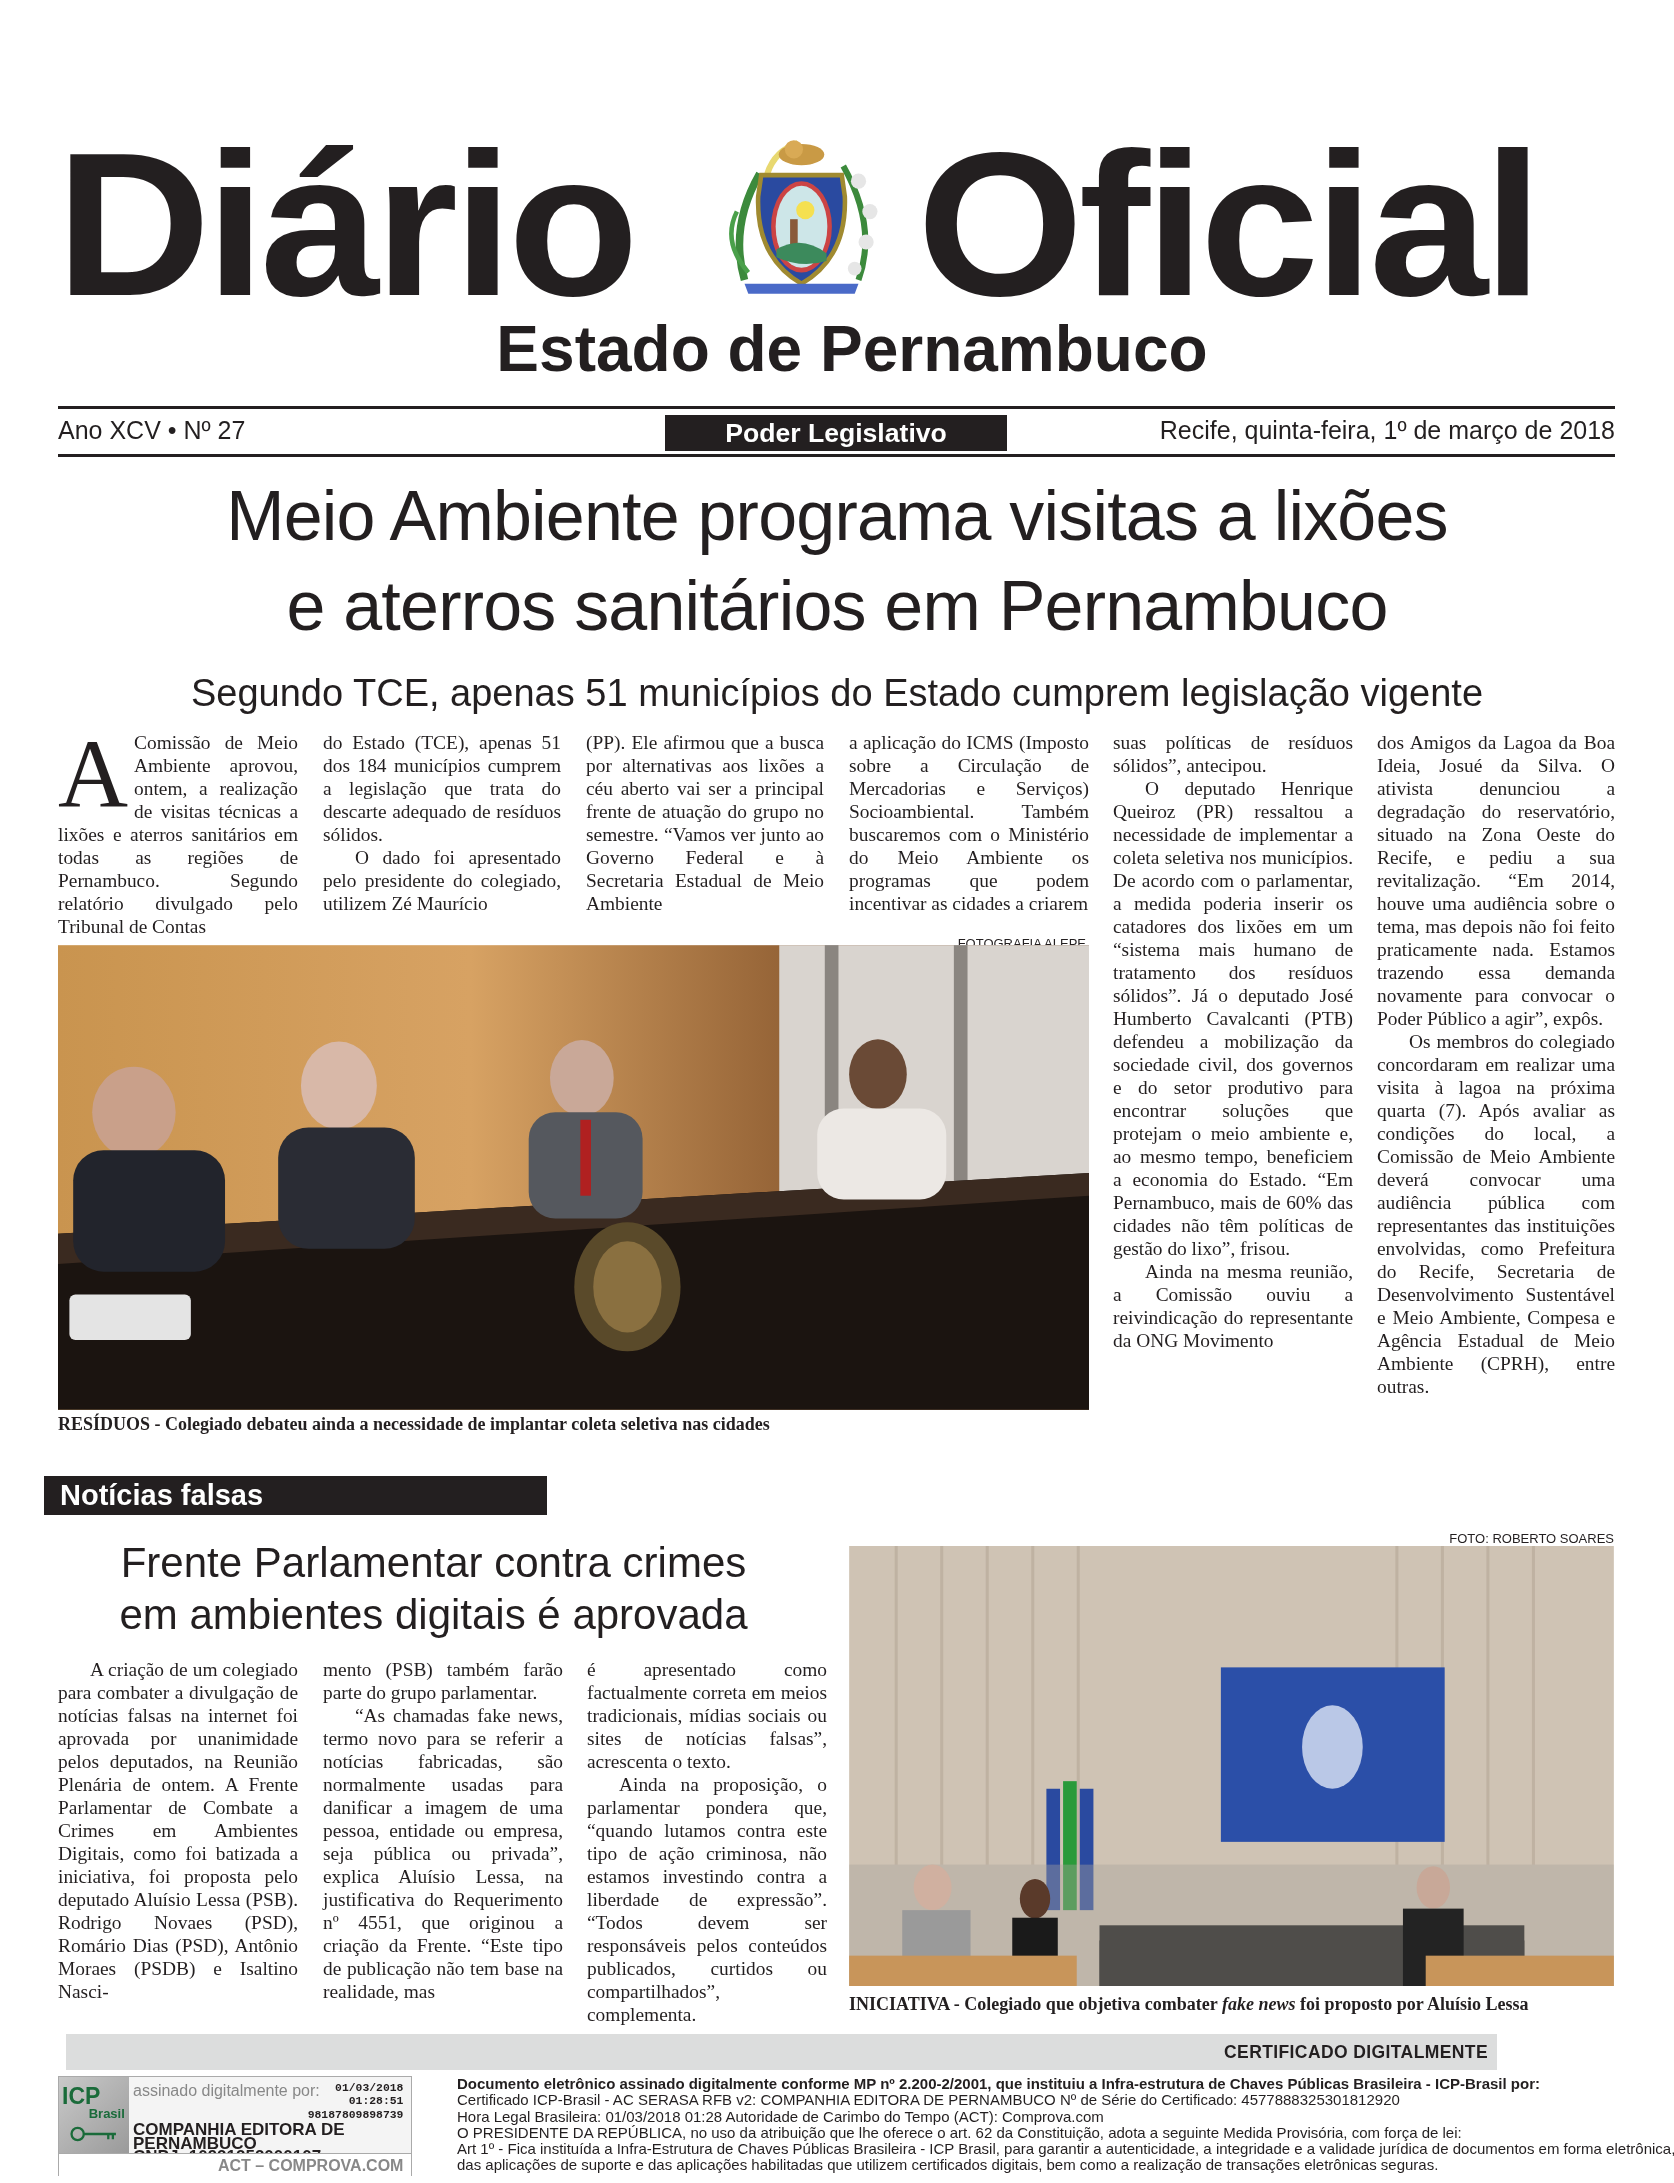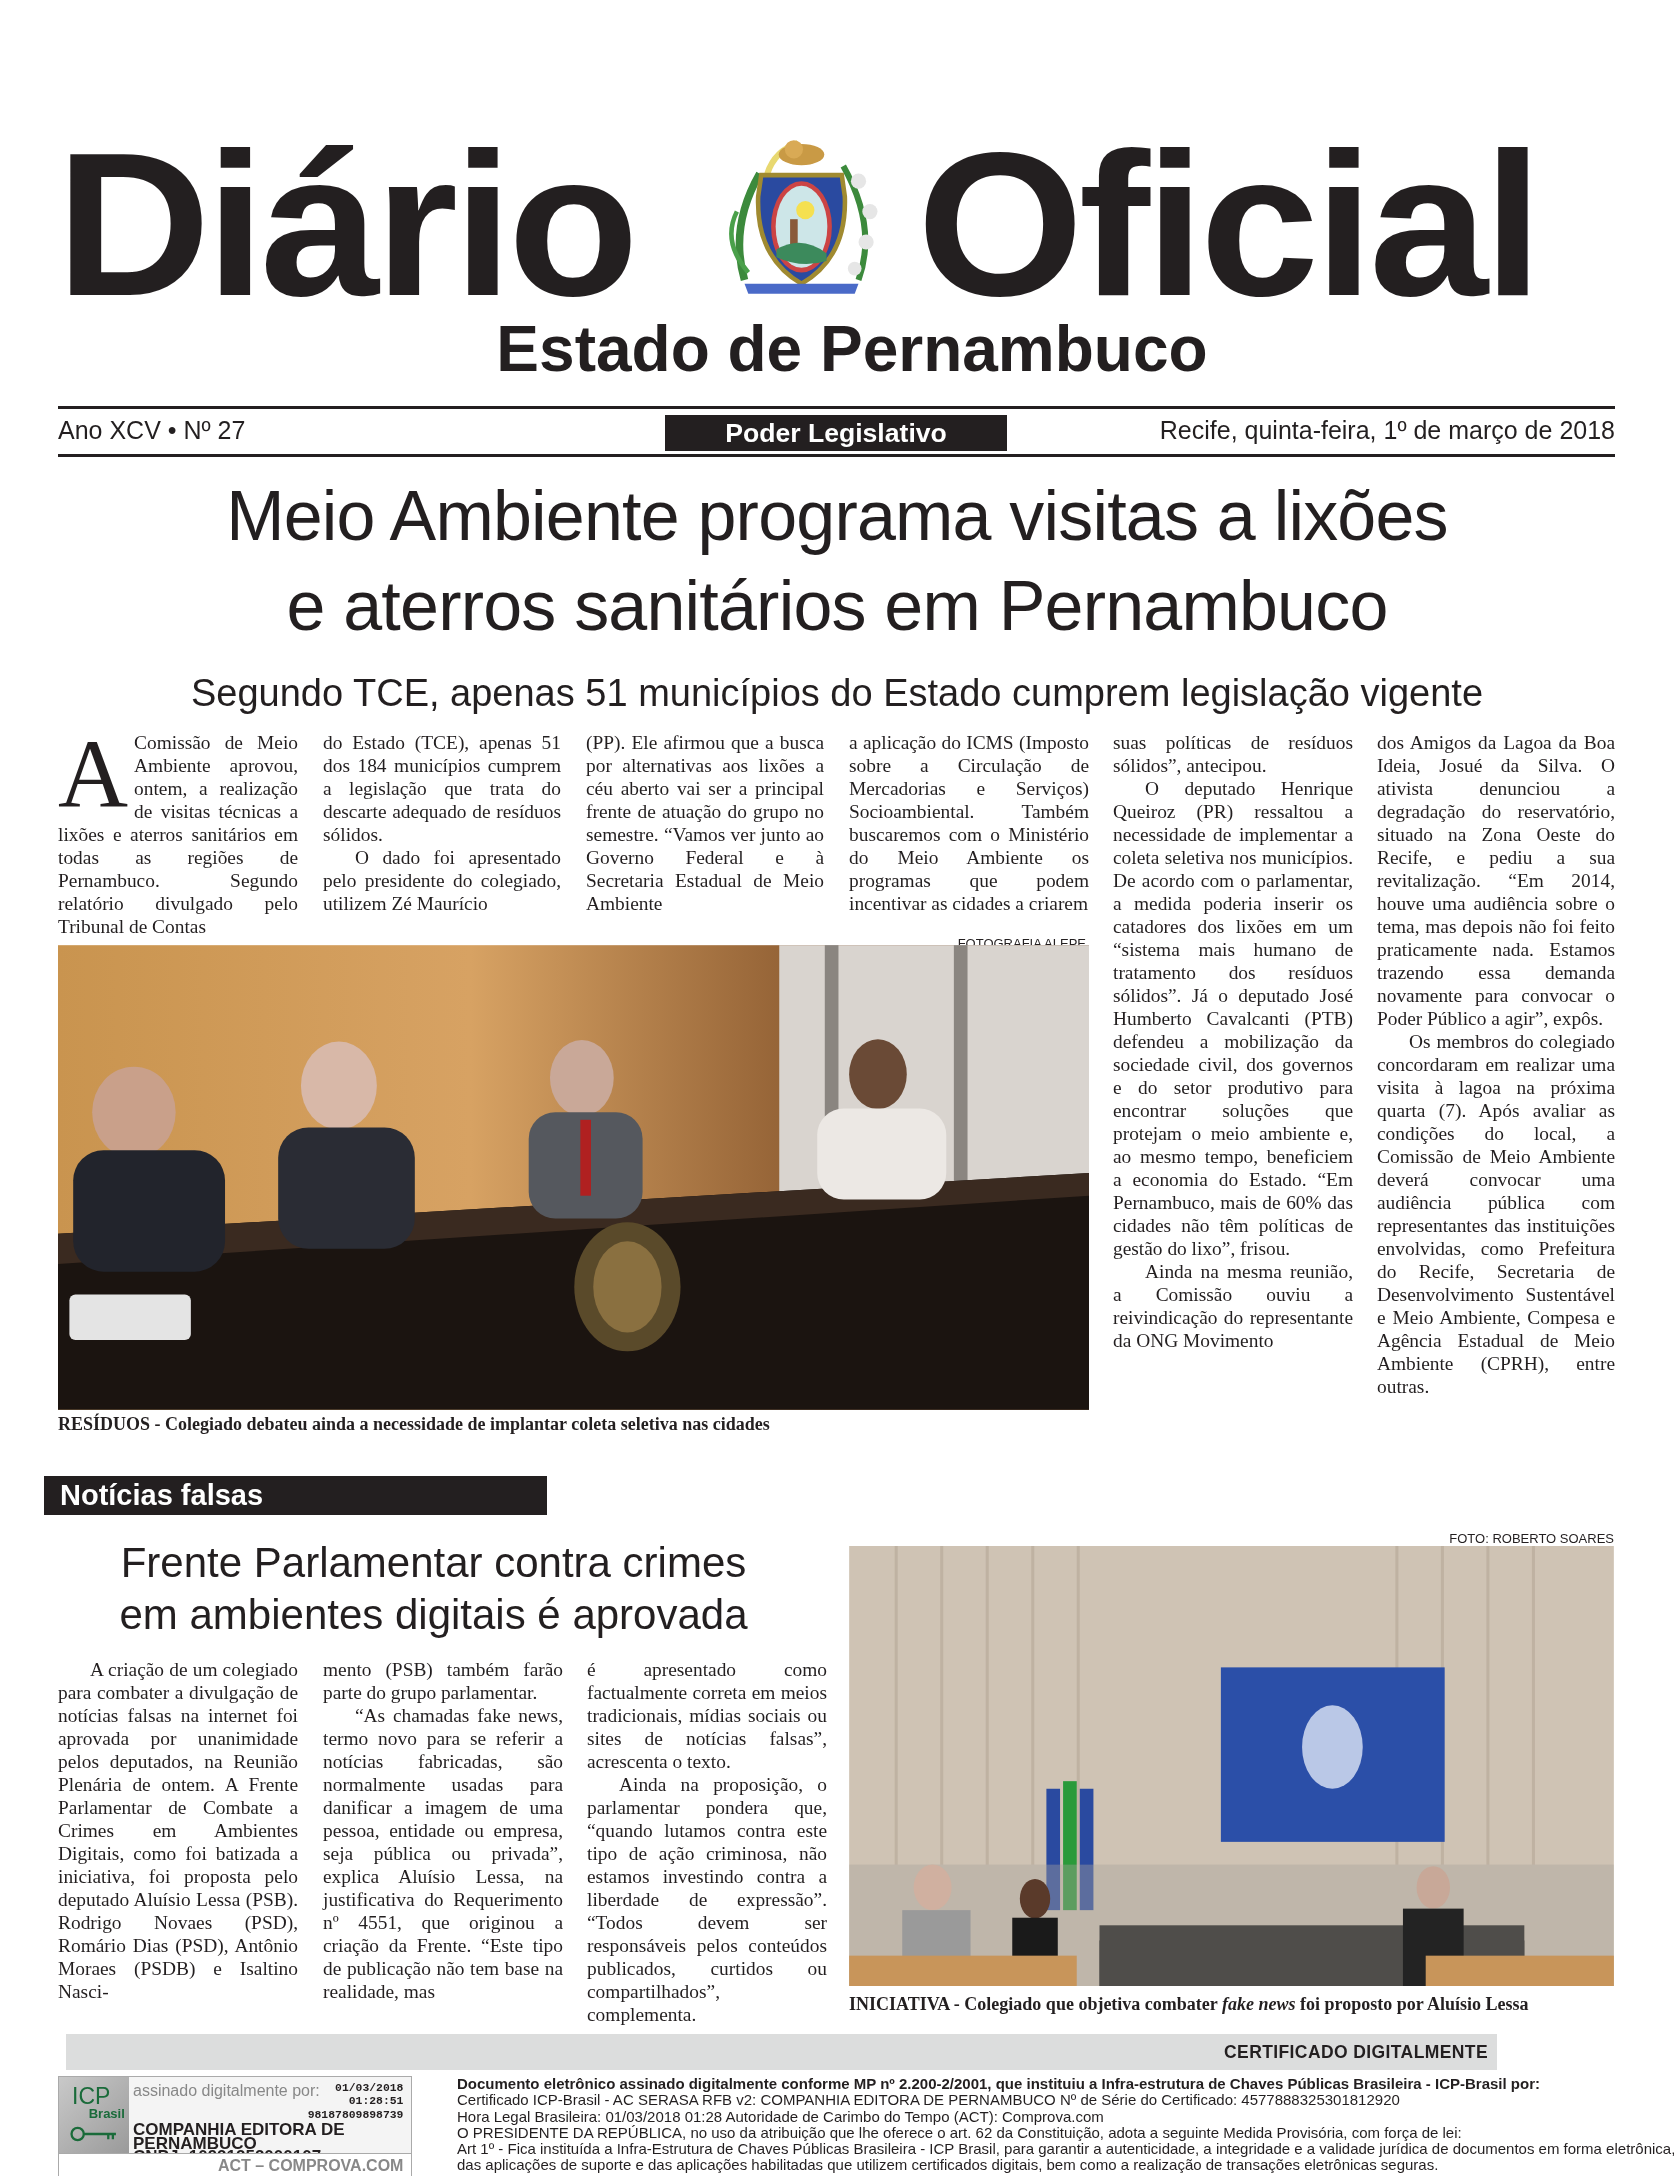--- a/index.html
+++ b/index.html
@@ -37,21 +37,21 @@
 
   
   .kicker { position: absolute; left: 44px; top: 1476px; width: 503px; height: 39px; background: #231f20; color: #fff; font-family: "Liberation Sans", sans-serif; font-weight: 700; font-size: 29px; line-height: 39px; padding-left: 16px; }
   .headline2 { position: absolute; left: 46px; width: 775px; top: 1537px; text-align: center; font-family: "Liberation Sans", sans-serif; font-size: 42px; line-height: 52px; color: #231f20; }
 
   
   .cert-bar { position: absolute; left: 58px; top: 2034px; width: 1431px; height: 36px; background: #dcdddd; margin-left: 8px; }
   .cert-bar-label { position: absolute; right: 9px; top: 7.6px; font-family: "Liberation Sans", sans-serif; font-weight: 700; font-size: 17.5px; color: #231f20; letter-spacing: 0.4px; }
   .stamp { position: absolute; left: 58px; top: 2076px; width: 354px; height: 100px; border: 0.8px solid #aaa; background: #f4f4f4; }
   .stamp-logo { position: absolute; left: 0; top: 0; width: 70px; height: 76px; background: linear-gradient(135deg,#c9c9c9,#9a9a9a); }
-  .stamp-logo .icp { position: absolute; left: 13px; top: 9px; font-family: "Liberation Sans", sans-serif; font-weight: 400; font-size: 23px; line-height: 21px; color: #1a6b3a; }
+  .stamp-logo .icp { position: absolute; left: 3px; top: 9px; font-family: "Liberation Sans", sans-serif; font-weight: 700; font-size: 23px; line-height: 21px; color: #1a6b3a; }
   .stamp-logo .brasil { position: absolute; left: 13.7px; top: 29px; font-family: "Liberation Sans", sans-serif; font-weight: 700; font-size: 13px; color: #1a6b3a; margin-left: 16px; }
   .stamp-signed { position: absolute; left: 74px; top: 4.6px; font-family: "Liberation Sans", sans-serif; font-size: 16px; color: #888; }
   .stamp-meta { position: absolute; right: 7.6px; top: 4.6px; font-family: "Liberation Mono", monospace; font-size: 11.4px; line-height: 13.7px; text-align: right; color: #231f20; font-weight: 700; }
   .stamp-company { position: absolute; left: 74px; top: 46px; font-family: "Liberation Sans", sans-serif; font-weight: 700; font-size: 17px; line-height: 13.7px; color: #231f20; }
   .stamp-footer { position: absolute; left: 0; top: 76px; width: 352px; height: 23px; background: #fff; border-top: 0.8px solid #aaa; text-align: right; padding-right: 7.6px; font-family: "Liberation Sans", sans-serif; font-weight: 700; font-size: 16px; line-height: 23px; color: #888; }
   .legal { position: absolute; left: 457px; top: 2076px; width: 1154px; font-family: "Liberation Sans", sans-serif; font-size: 15px; line-height: 16.3px; color: #231f20; white-space: nowrap; }
   .legal .b { font-weight: 700; }
 </style>
 </head>
 <body>

